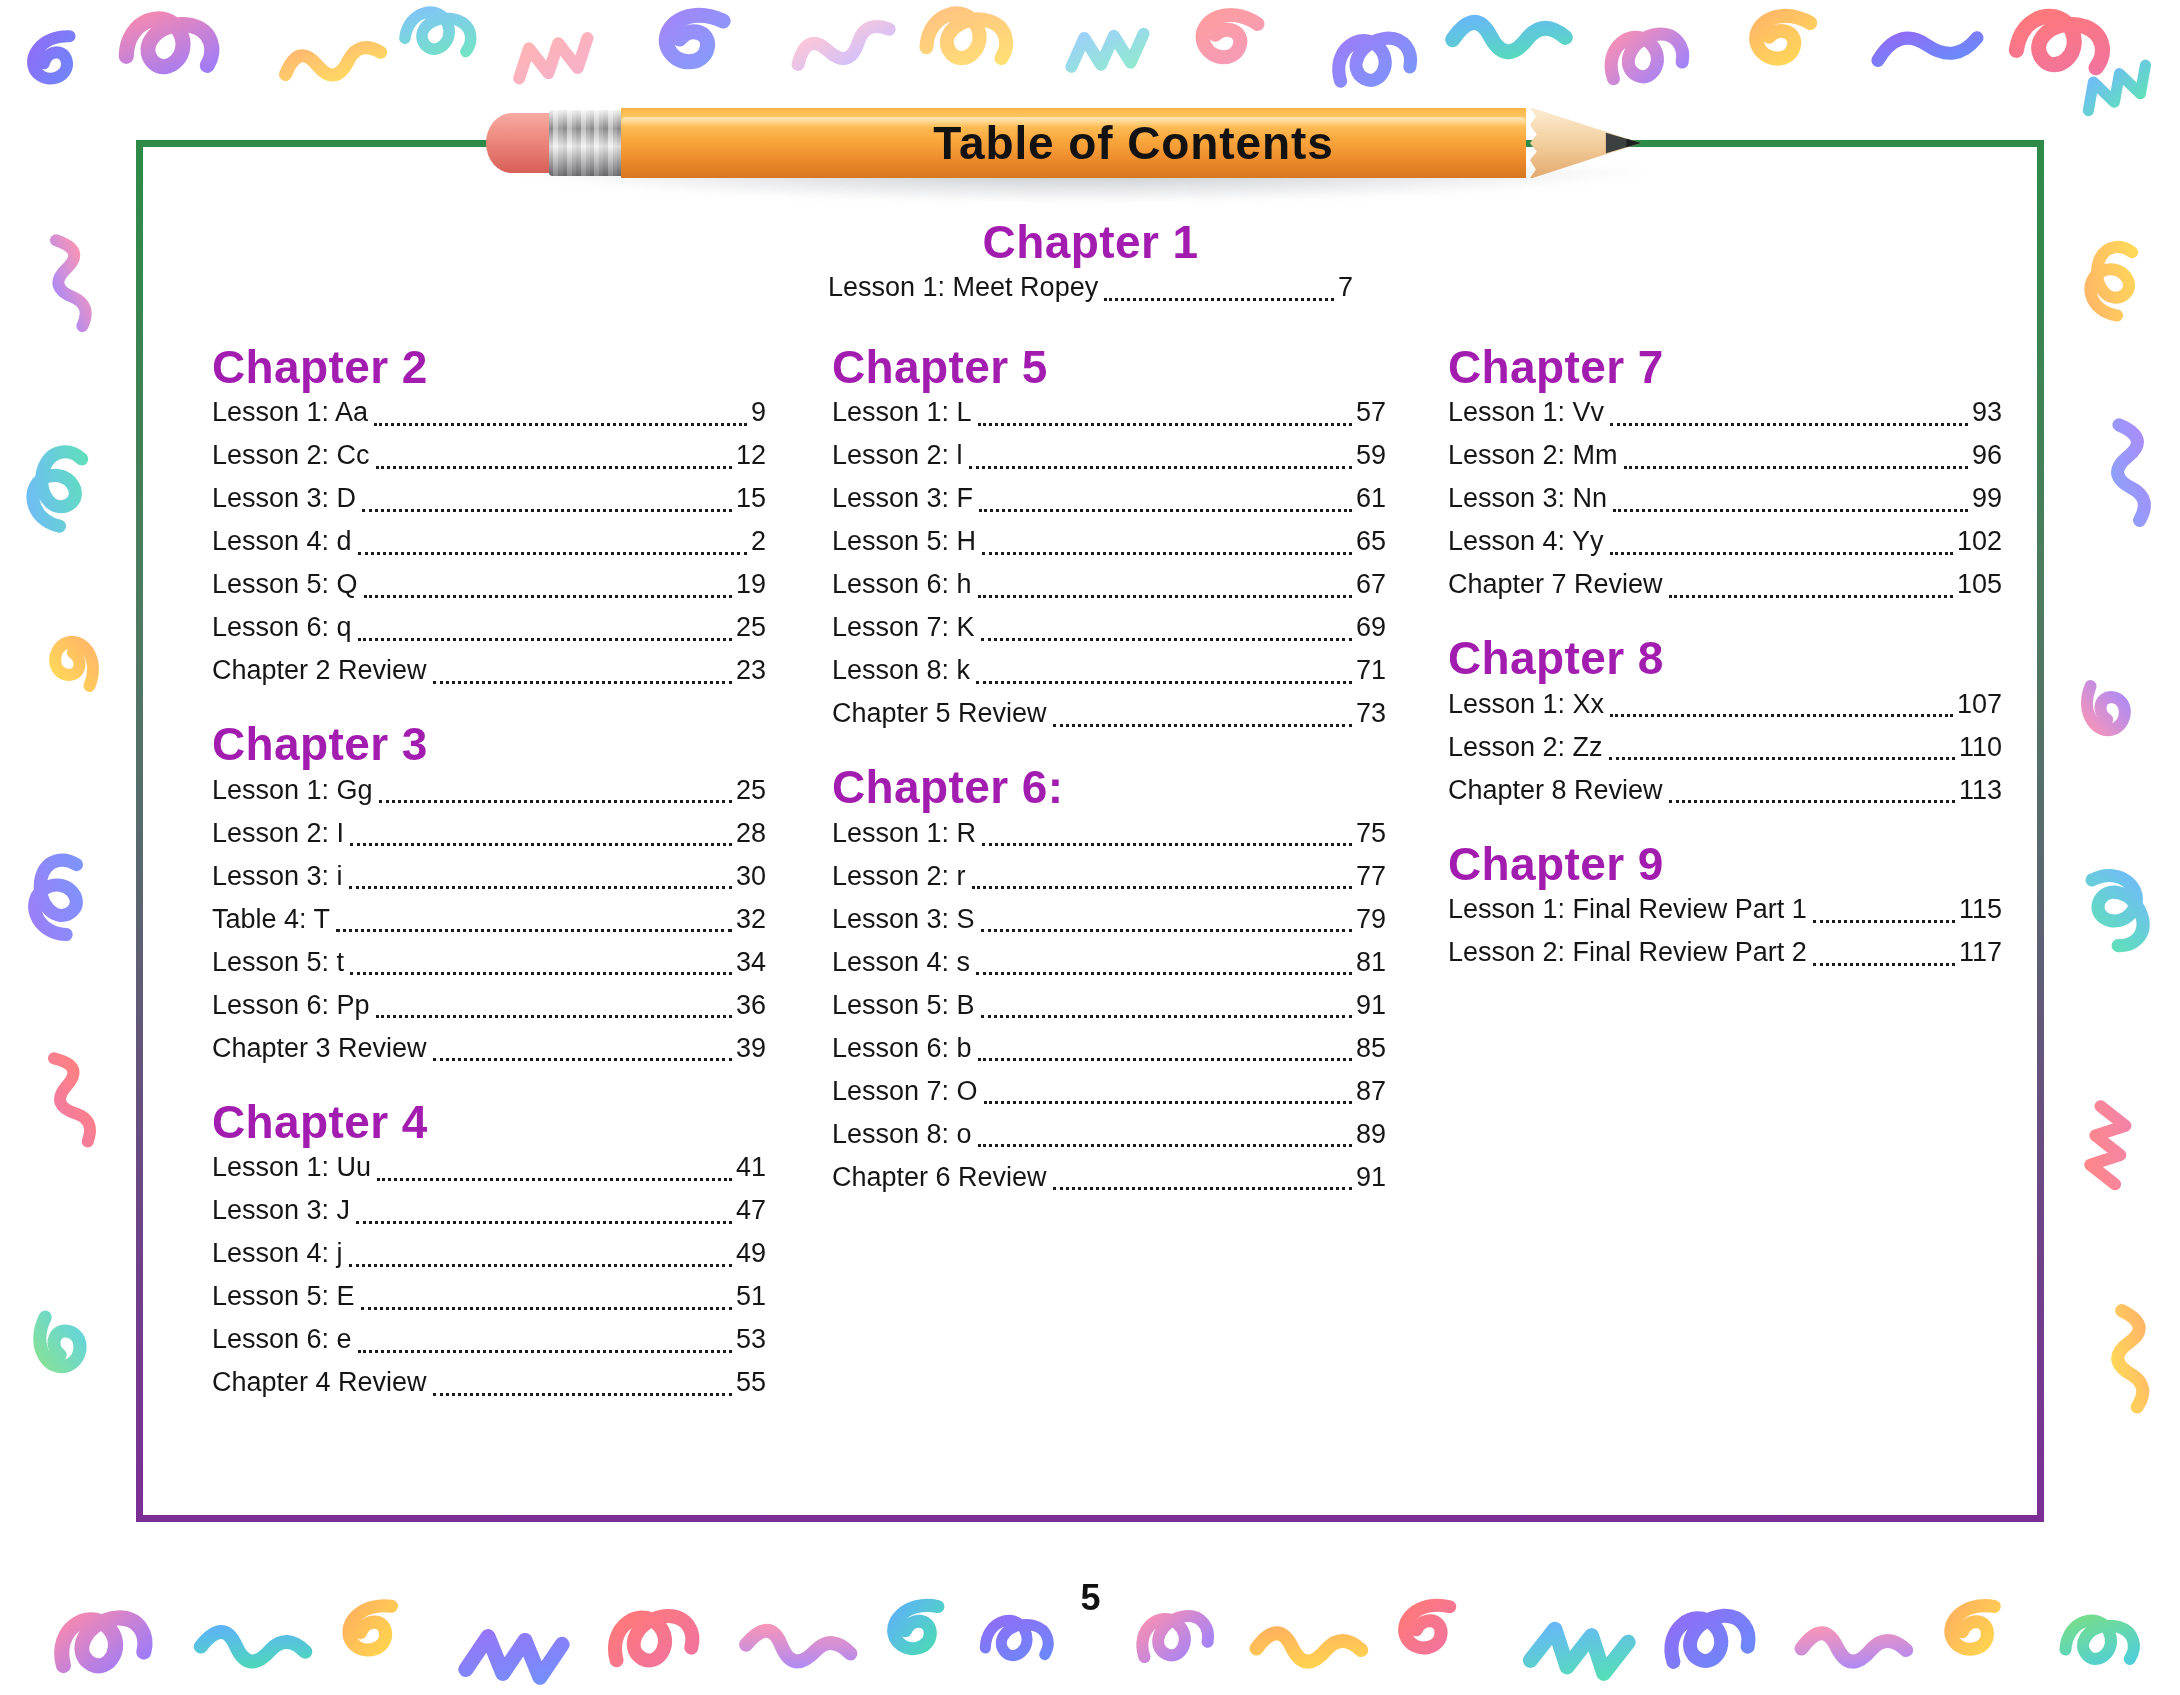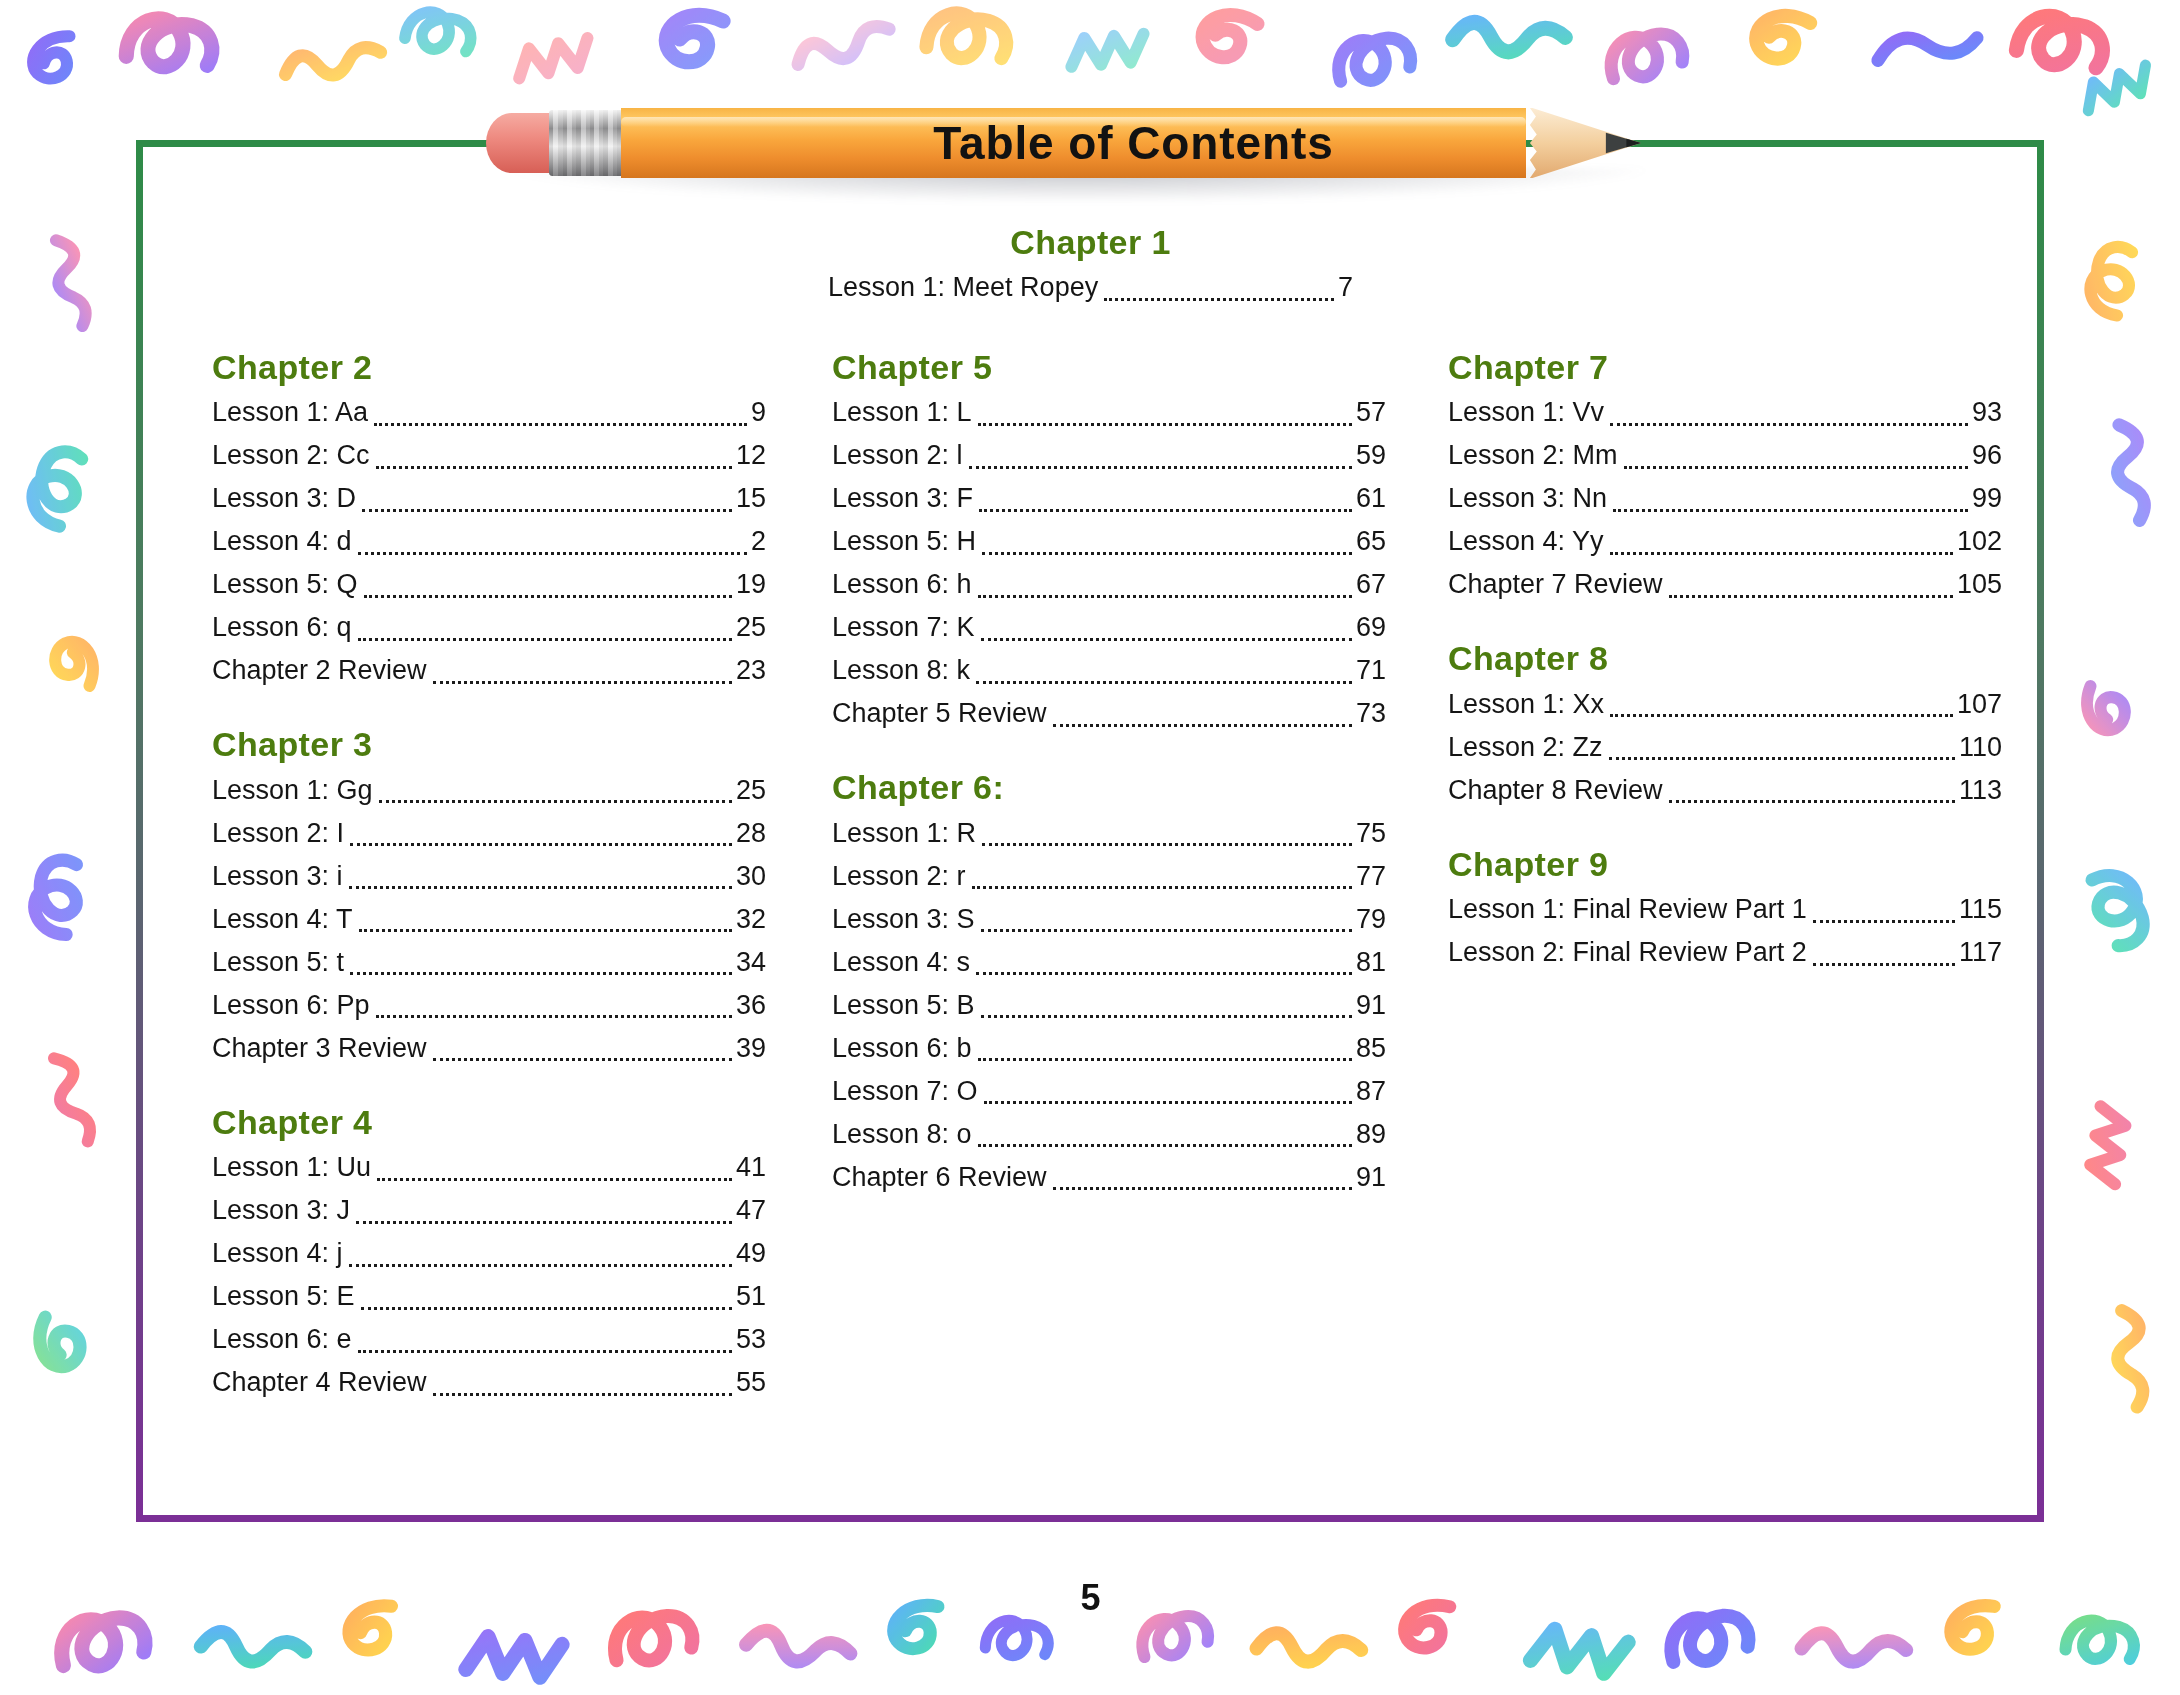--- a/index.html
+++ b/index.html
@@ -48,21 +48,21 @@
   }
   .pencil-tip { position:absolute; left:1037px; top:0; width:118px; height:70px; }
   .pencil-title {
     position:absolute; left:392px; top:7.7px; width:511px; text-align:center;
     font-size:46px; font-weight:bold; letter-spacing:0.9px; color:#121212;
   }
 
   
   .toc-area { position:absolute; left:144px; top:147px; width:1893px; height:1366px; z-index:2; }
   .chapter-heading {
-    font-size:34px; font-weight:bold; color:#4d7c0f; line-height:41px; margin-bottom:3.4px;
+    font-size:46px; font-weight:bold; color:#a21caf; line-height:41px; margin-bottom:3.4px;
     letter-spacing:0.4px;
   }
   .row { display:flex; height:43px; line-height:43px; font-size:27px; color:#151515; }
   .row .label { white-space:nowrap; }
   .row .leader {
     flex:1; align-self:flex-start; height:31.5px;
     border-bottom:3.4px dotted #1b1b1b; margin:0 4.3px 0 6px; min-width:25.6px;
   }
   .row .num { white-space:nowrap; }
 
@@ -338,21 +338,21 @@
             <span class="label">Lesson 2: I</span>
             <span class="leader"></span>
             <span class="num">28</span>
           </div>
           <div class="row">
             <span class="label">Lesson 3: i</span>
             <span class="leader"></span>
             <span class="num">30</span>
           </div>
           <div class="row">
-            <span class="label">Lesson 4: T</span>
+            <span class="label">Table 4: T</span>
             <span class="leader"></span>
             <span class="num">32</span>
           </div>
           <div class="row">
             <span class="label">Lesson 5: t</span>
             <span class="leader"></span>
             <span class="num">34</span>
           </div>
           <div class="row">
             <span class="label">Lesson 6: Pp</span>

